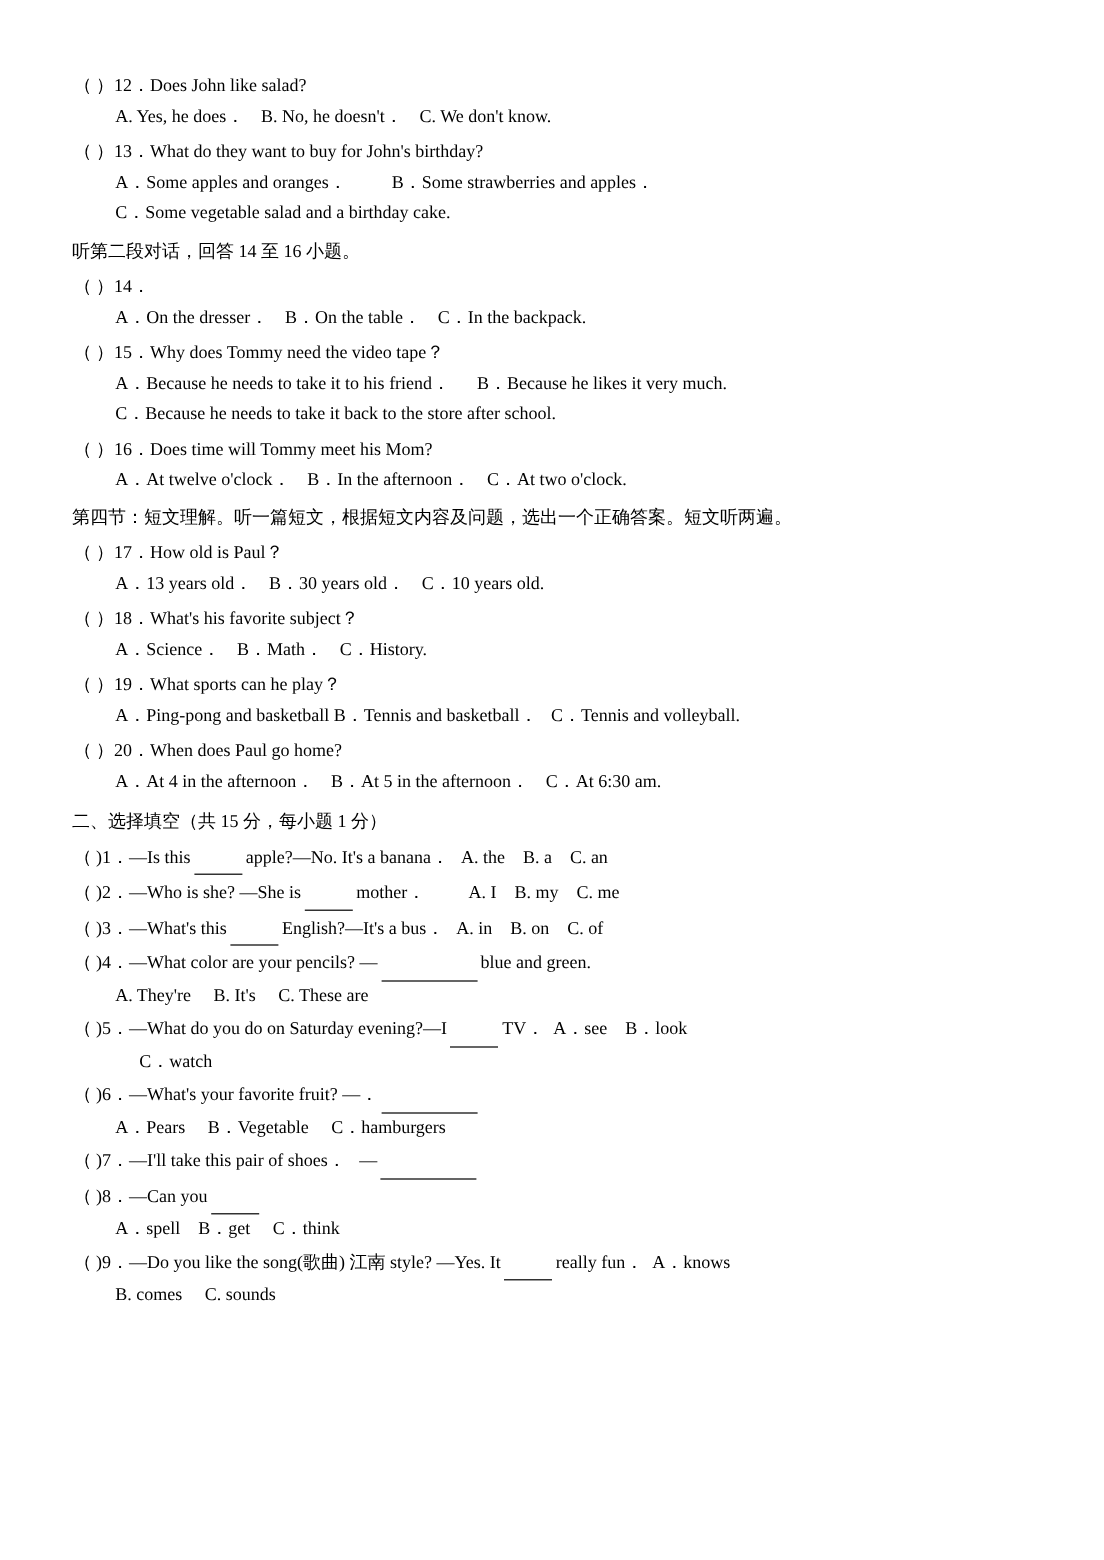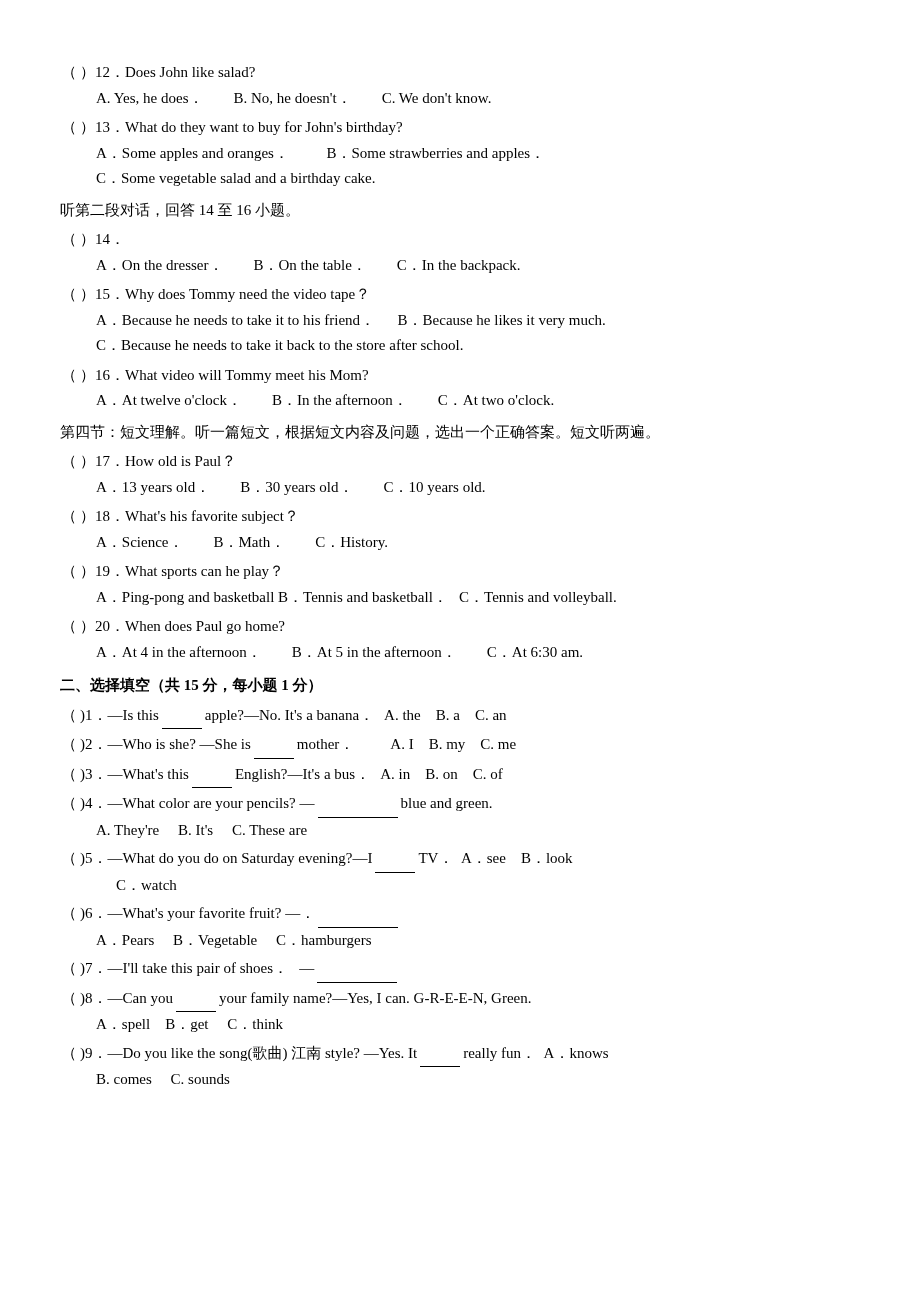--- a/index.html
+++ b/index.html
@@ -24,29 +24,29 @@
     .paren {
       display: inline-block;
       width: 18px;
       text-align: center;
       margin-right: 2px;
     }
     .options-line {
       margin-left: 36px;
       display: flex;
       flex-wrap: wrap;
-      gap: 0 30px;
+      gap: 0 14px;
       margin-bottom: 2px;
     }
     .section-header {
       font-size: 15px;
       margin: 6px 0 4px 0;
     }
     .section-header-bold {
-      font-weight: bold;
+      font-weight: normal;
     }
     .indent {
       margin-left: 36px;
     }
     .blank {
       display: inline-block;
       min-width: 60px;
       border-bottom: 1px solid #000;
       vertical-align: bottom;
       margin: 0 3px;
@@ -125,21 +125,21 @@
   </div>
   <div class="indent">
     <span>C．Because he needs to take it back to the store after school.</span>
   </div>
 </div>
 
 <div class="question-block">
   <div class="q-line">
     <span class="paren">（</span>
     <span>）16．</span>
-    <span>What video will Tommy meet his Mom?</span>
+    <span>Does time will Tommy meet his Mom?</span>
   </div>
   <div class="options-line">
     <span>A．At twelve o'clock．</span>
     <span>B．In the afternoon．</span>
     <span>C．At two o'clock.</span>
   </div>
 </div>
 
 <div class="section-header">第四节：短文理解。听一篇短文，根据短文内容及问题，选出一个正确答案。短文听两遍。</div>
 
@@ -285,21 +285,20 @@
     <span class="blank blank-long">&nbsp;</span>
   </div>
 </div>
 
 <div class="part-two-item">
   <div class="part-two-line">
     <span class="paren">（</span>
     <span>)8．</span>
     <span>—Can you</span>
     <span class="blank blank-short">&nbsp;</span>
-    <span>your family name?—Yes, I can. G-R-E-E-N, Green.</span>
   </div>
   <div class="indent">
     <span>A．spell &nbsp;&nbsp; B．get &nbsp;&nbsp;&nbsp; C．think</span>
   </div>
 </div>
 
 <div class="part-two-item">
   <div class="part-two-line">
     <span class="paren">（</span>
     <span>)9．</span>

